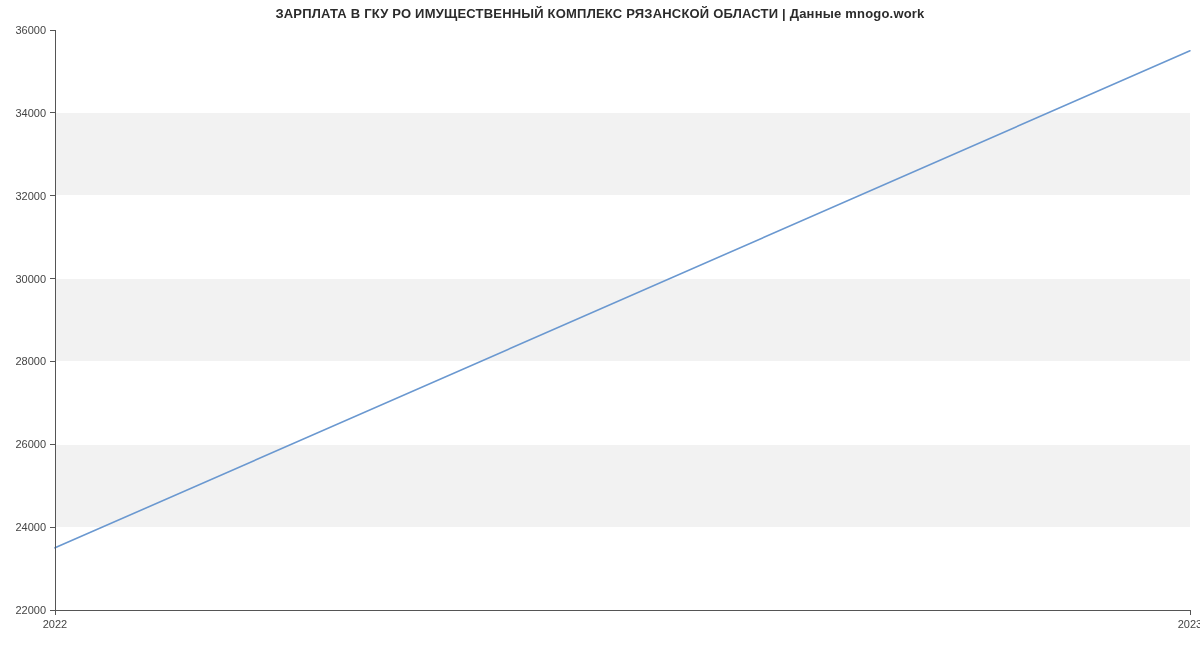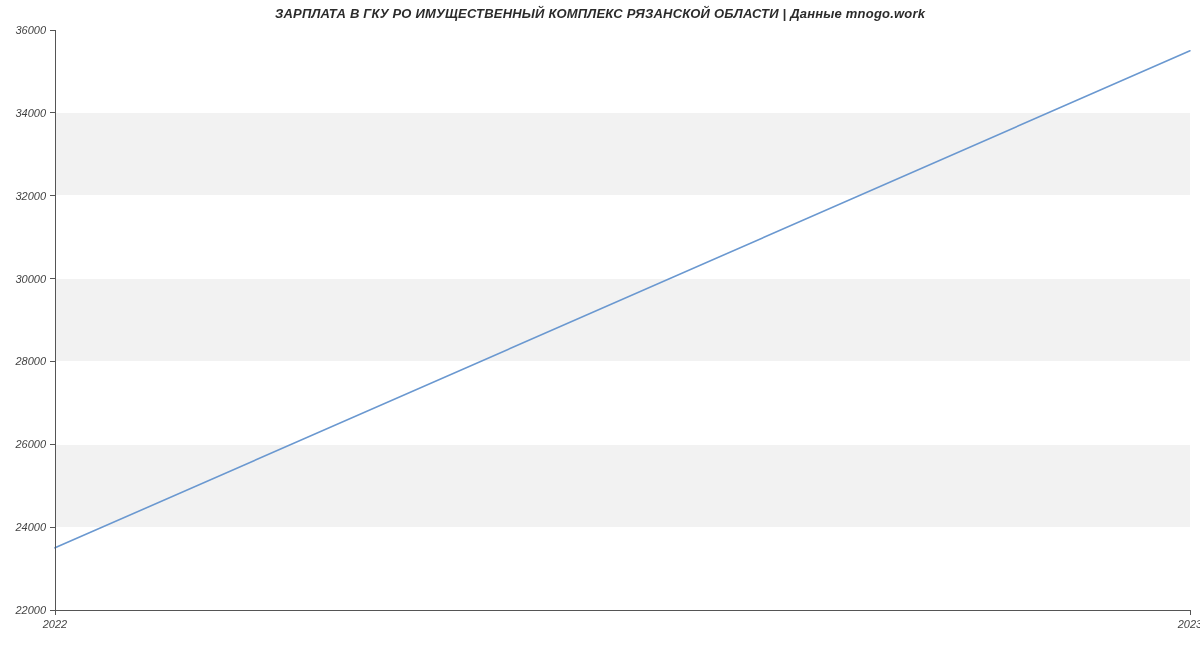--- a/index.html
+++ b/index.html
@@ -8,21 +8,20 @@
     width: 1200px;
     height: 650px;
     background: #ffffff;
     font-family: Verdana, Geneva, sans-serif;
     color: #333;
   }
   .chart-wrap {
     position: relative;
     width: 1200px;
     height: 650px;
-    font-style: italic;
   }
   .title {
     position: absolute;
     top: 6px;
     left: 0;
     width: 1200px;
     text-align: center;
     font-size: 13px;
     font-weight: 600;
     letter-spacing: 0.2px;

